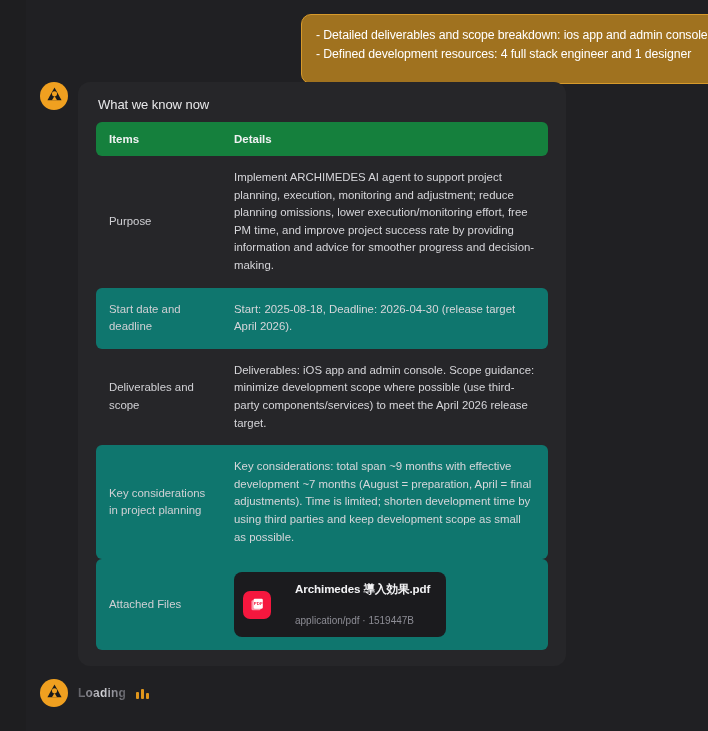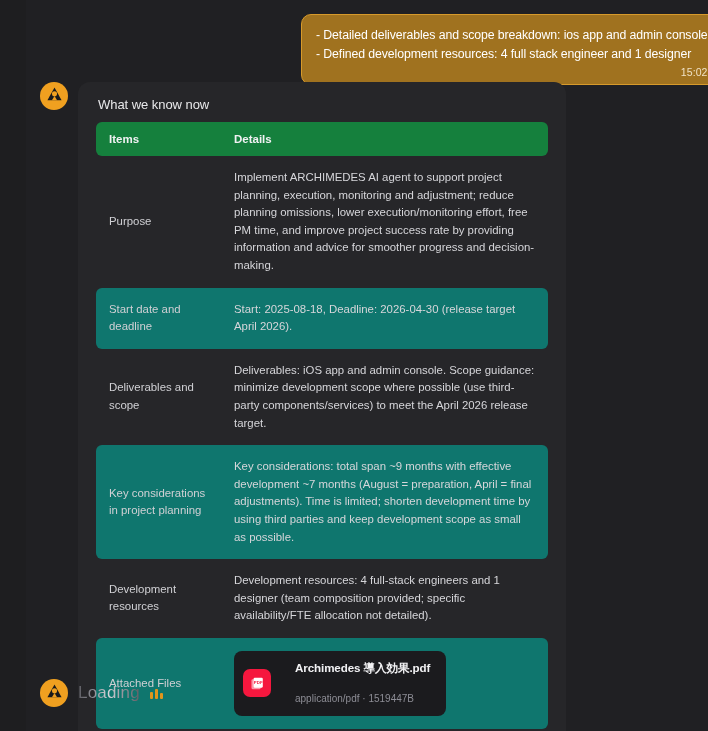--- a/index.html
+++ b/index.html
@@ -180,22 +180,22 @@
   .loading-row {
     position: absolute;
     left: 40px;
     top: 679px;
     display: flex;
     align-items: center;
     gap: 10px;
   }
 
   .loading-text {
-    font-size: 17px;
-    font-weight: normal;
+    font-size: 12px;
+    font-weight: bold;
     background: linear-gradient(90deg,#5d5d63 0%,#9a9aa2 30%,#d8d8dc 50%,#9a9aa2 70%,#5d5d63 100%);
     -webkit-background-clip: text;
     background-clip: text;
     color: transparent;
     letter-spacing: 0.2px;
   }
 
   .wave {
     display: flex;
     align-items: flex-end;
@@ -216,21 +216,20 @@
 <body>
 
 <div id="app">
 
   <div class="left-rail"></div>
 
   <div class="user-row">
     <div class="user-bubble">
       <div class="user-line">- Detailed deliverables and scope breakdown: ios app and admin console</div>
       <div class="user-line">- Defined development resources: 4 full stack engineer and 1 designer</div>
-      <div class="user-time">15:02</div>
     </div>
 
   </div>
 
   <div class="assistant-row">
 
     <div class="bot-avatar">
       <span>
         <svg width="17" height="17" viewBox="0 0 24 24">
           <path d="M12 2 L22 20 L2 20 Z" fill="#1a1a1c"></path>
@@ -260,24 +259,20 @@
             <td class="k">Start date and deadline</td>
             <td class="v">Start: 2025-08-18, Deadline: 2026-04-30 (release target April 2026).</td>
           </tr>
           <tr>
             <td class="k">Deliverables and scope</td>
             <td class="v">Deliverables: iOS app and admin console. Scope guidance: minimize development scope where possible (use third-party components/services) to meet the April 2026 release target.</td>
           </tr>
           <tr class="alt">
             <td class="k">Key considerations in project planning</td>
             <td class="v">Key considerations: total span ~9 months with effective development ~7 months (August = preparation, April = final adjustments). Time is limited; shorten development time by using third parties and keep development scope as small as possible.</td>
-          </tr>
-          <tr>
-            <td class="k">Development resources</td>
-            <td class="v">Development resources: 4 full-stack engineers and 1 designer (team composition provided; specific availability/FTE allocation not detailed).</td>
           </tr>
           <tr class="alt">
             <td class="k">Attached Files</td>
             <td class="v">
               <span class="file-chip">
                 <span class="pdf-icon">
                   <svg width="17" height="17" viewBox="0 0 24 24">
                     <rect x="3.5" y="6" width="13" height="14" rx="1.6" fill="#ffffff" opacity="0.55"></rect>
                     <rect x="6.5" y="4" width="13" height="14" rx="1.6" fill="#ffffff"></rect>
                     <text x="13" y="13.2" font-family="Liberation Sans, sans-serif" font-size="6.2" font-weight="bold" fill="#f5173e" text-anchor="middle">PDF</text>

